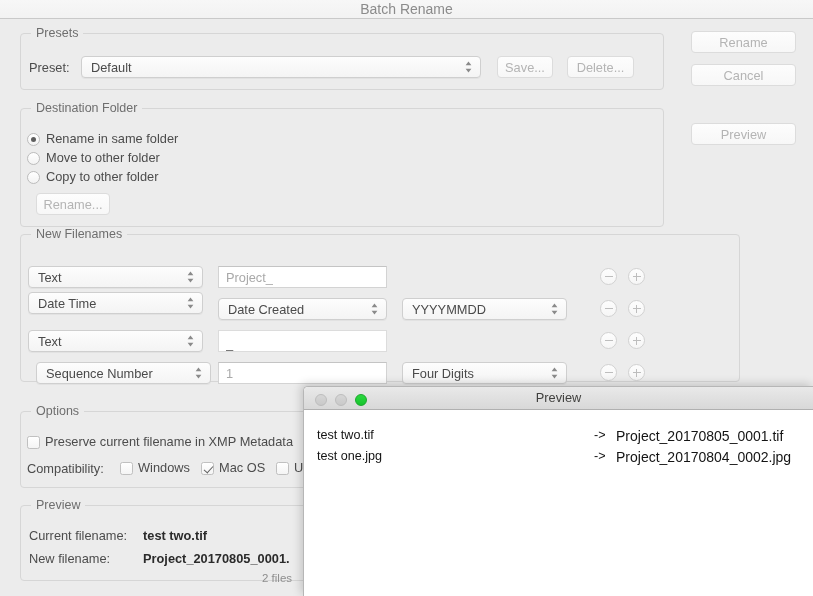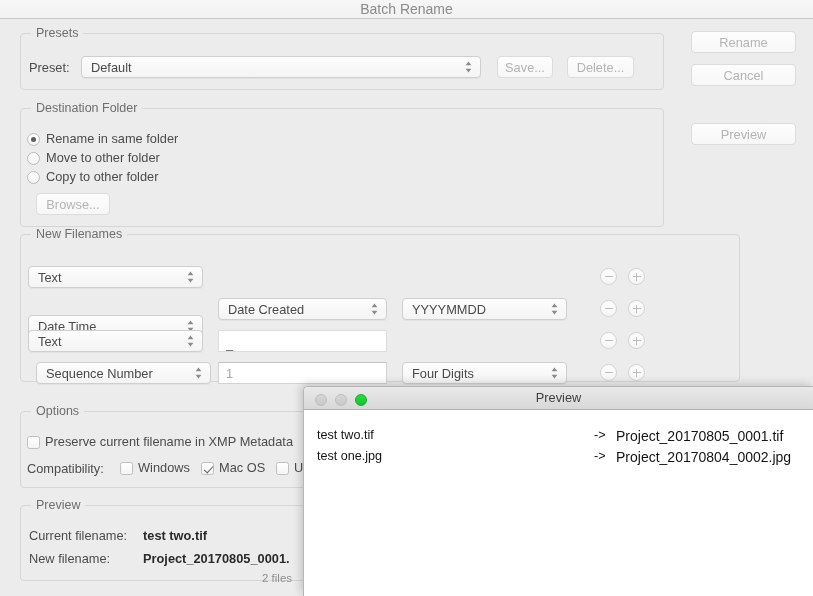--- a/index.html
+++ b/index.html
@@ -348,39 +348,42 @@
   </div>
   <div class="radio-row" style="left:27px; top:152px;">
     <span class="radio"></span>
     <span class="radio-label">Move to other folder</span>
   </div>
   <div class="radio-row" style="left:27px; top:171px;">
     <span class="radio"></span>
     <span class="radio-label">Copy to other folder</span>
   </div>
 
-  <div class="btn" style="left:36px; top:193px; width:74px; height:22px; line-height:21px;">Browse...</div>
+  <div class="btn" style="left:36px; top:193px; width:74px; height:22px; line-height:21px;">Rename...</div>
 
   <div class="group" style="left:20px; top:234px; width:720px; height:148px;">
     <div class="group-label">New Filenames</div>
   </div>
 
   <div class="popup" style="left:28px; top:266px; width:175px; height:22px; line-height:21px;">
     <div class="ptext" style="line-height:21px;">Text</div>
     <div class="arrows">
       <svg width="9" height="14" viewBox="0 0 9 14">
         <path d="M4.5 1.5 L7.4 5.2 L1.6 5.2 Z" fill="#8a8a8a"></path>
         <path d="M4.5 12.5 L7.4 8.8 L1.6 8.8 Z" fill="#8a8a8a"></path>
       </svg>
     </div>
   </div>
+  <div class="field" style="left:218px; top:266px; width:169px; height:22px;">
+    <div class="ftext" style="line-height:21px;">Project_</div>
+  </div>
   <div class="rnd" style="left:600px; top:268px;"></div>
   <div class="rnd plus" style="left:628px; top:268px;"></div>
 
-  <div class="popup" style="left:28px; top:315px; width:175px; height:22px; line-height:21px;">
+  <div class="popup" style="left:28px; top:292px; width:175px; height:22px; line-height:21px;">
     <div class="ptext" style="line-height:21px;">Date Time</div>
     <div class="arrows">
       <svg width="9" height="14" viewBox="0 0 9 14">
         <path d="M4.5 1.5 L7.4 5.2 L1.6 5.2 Z" fill="#8a8a8a"></path>
         <path d="M4.5 12.5 L7.4 8.8 L1.6 8.8 Z" fill="#8a8a8a"></path>
       </svg>
     </div>
   </div>
   <div class="popup" style="left:402px; top:298px; width:165px; height:22px; line-height:21px;">
     <div class="ptext" style="line-height:21px;">YYYYMMDD</div>

